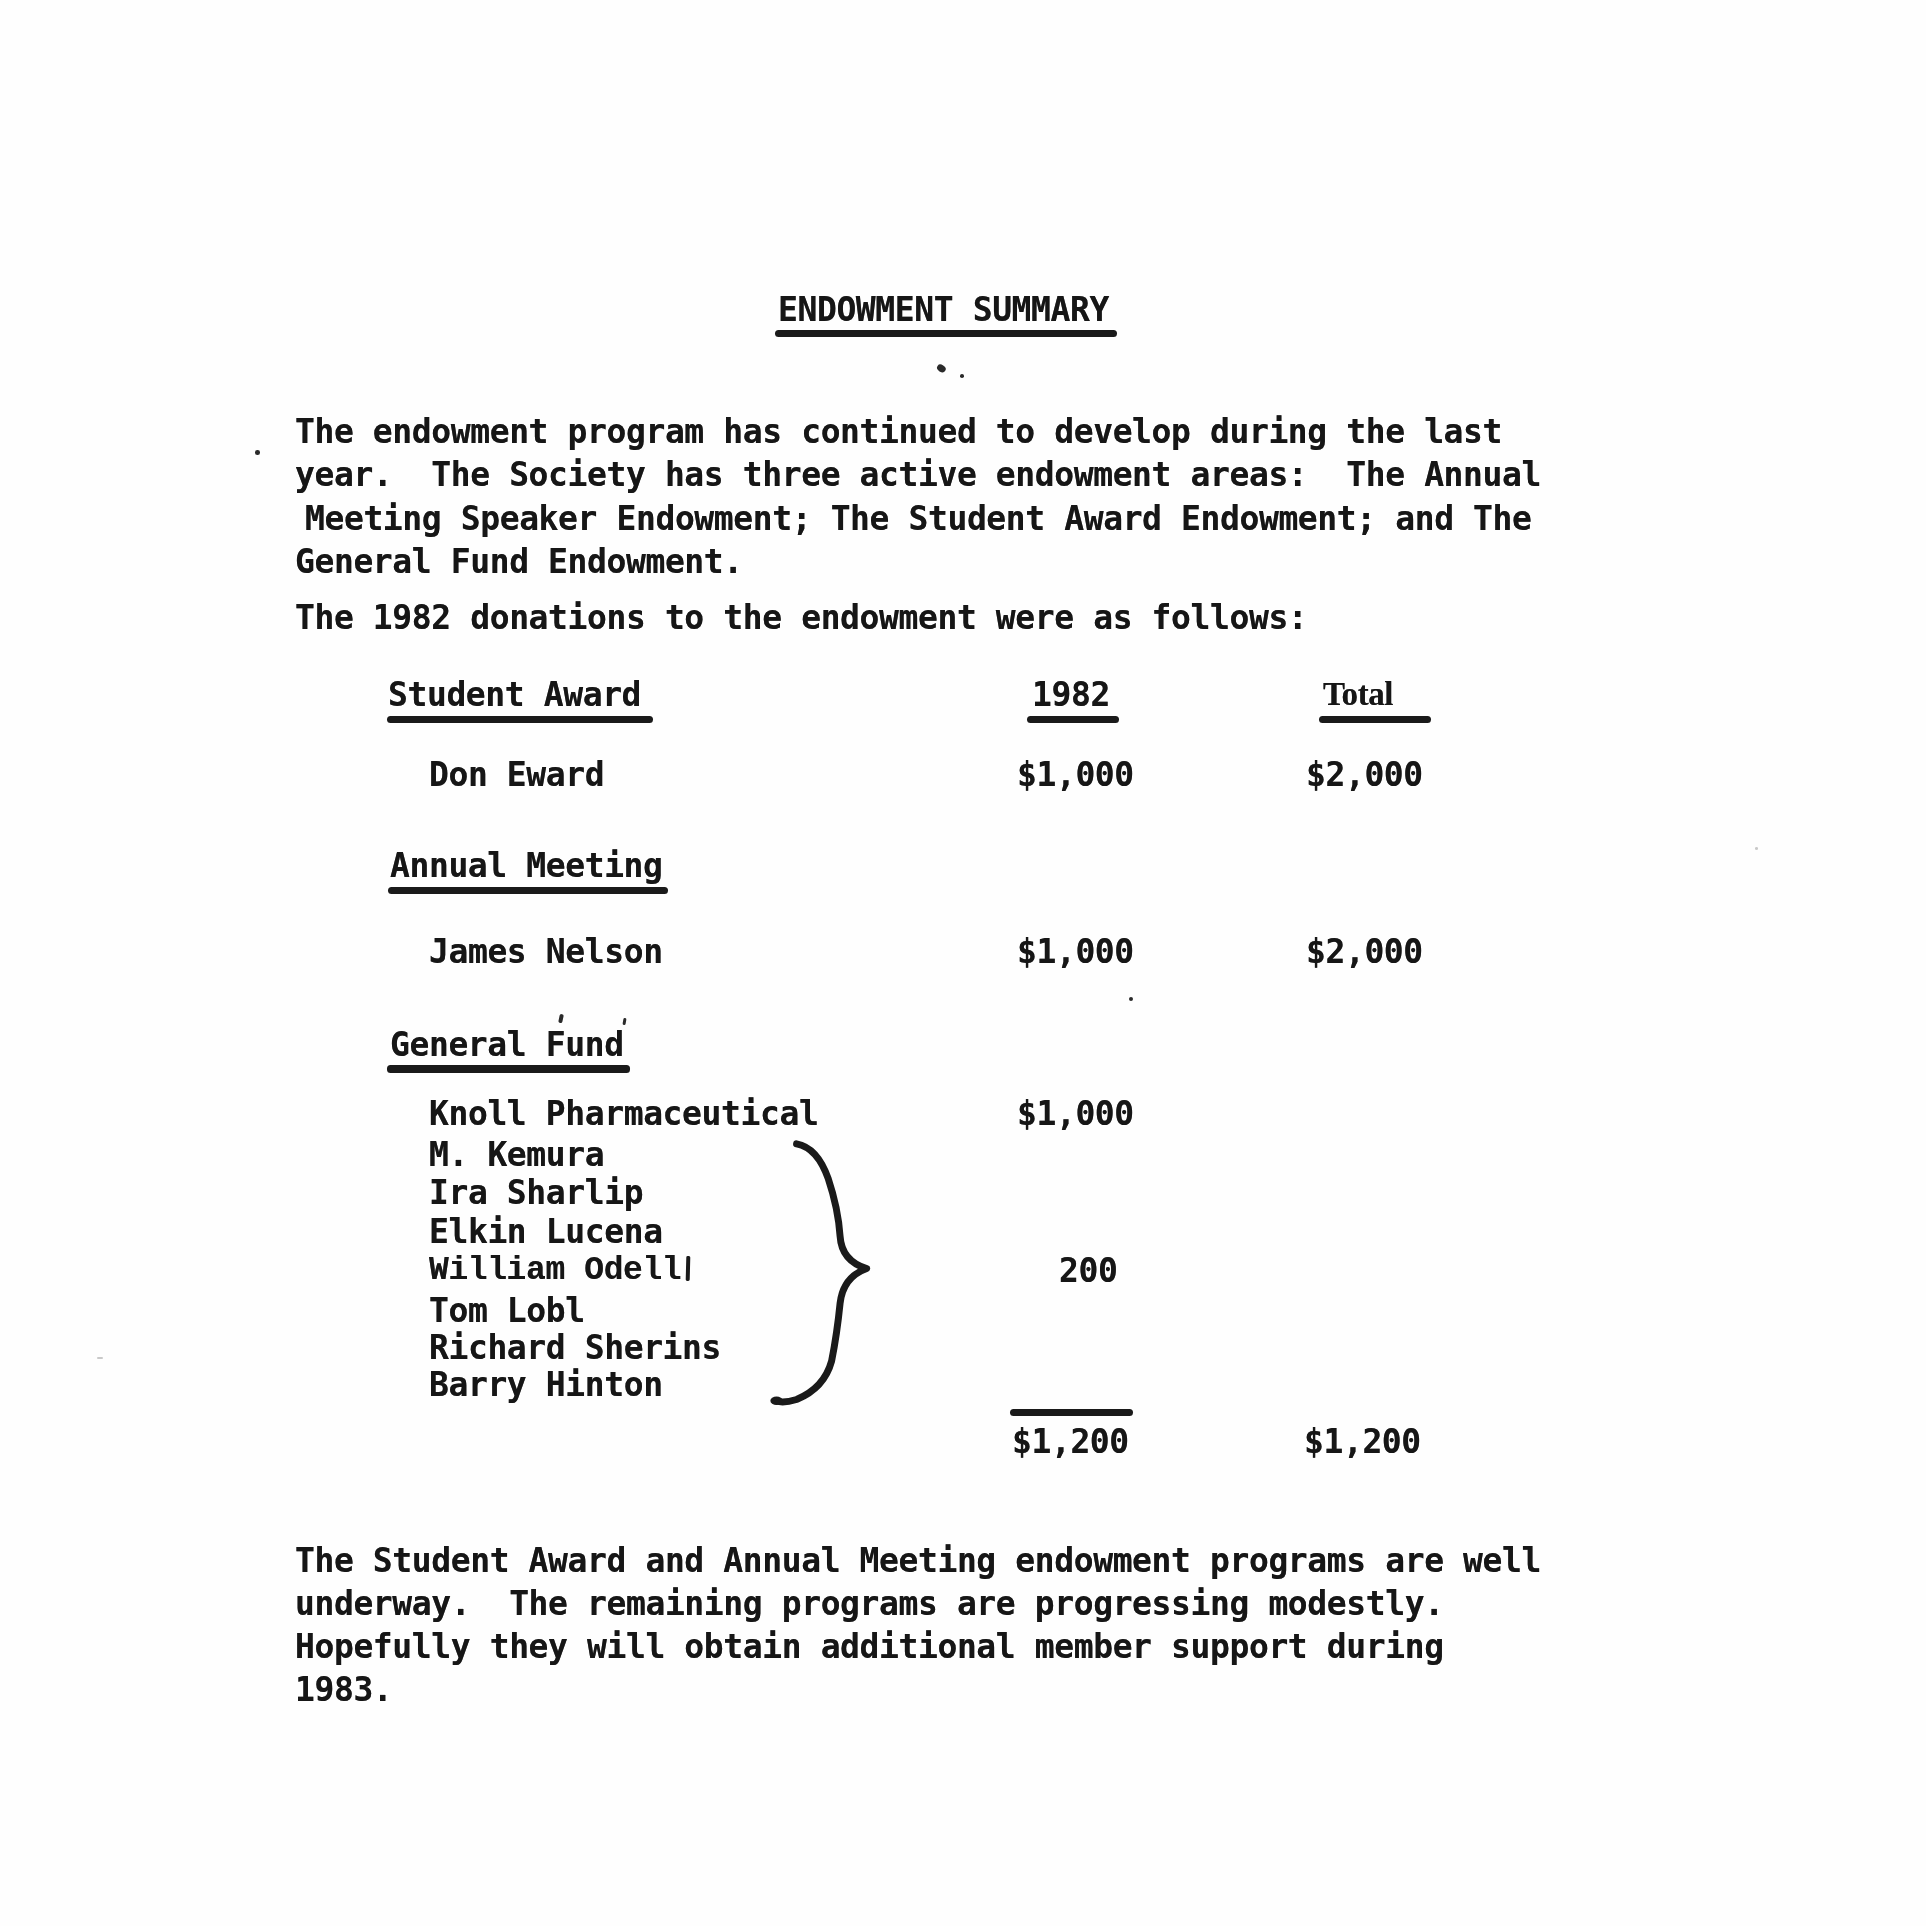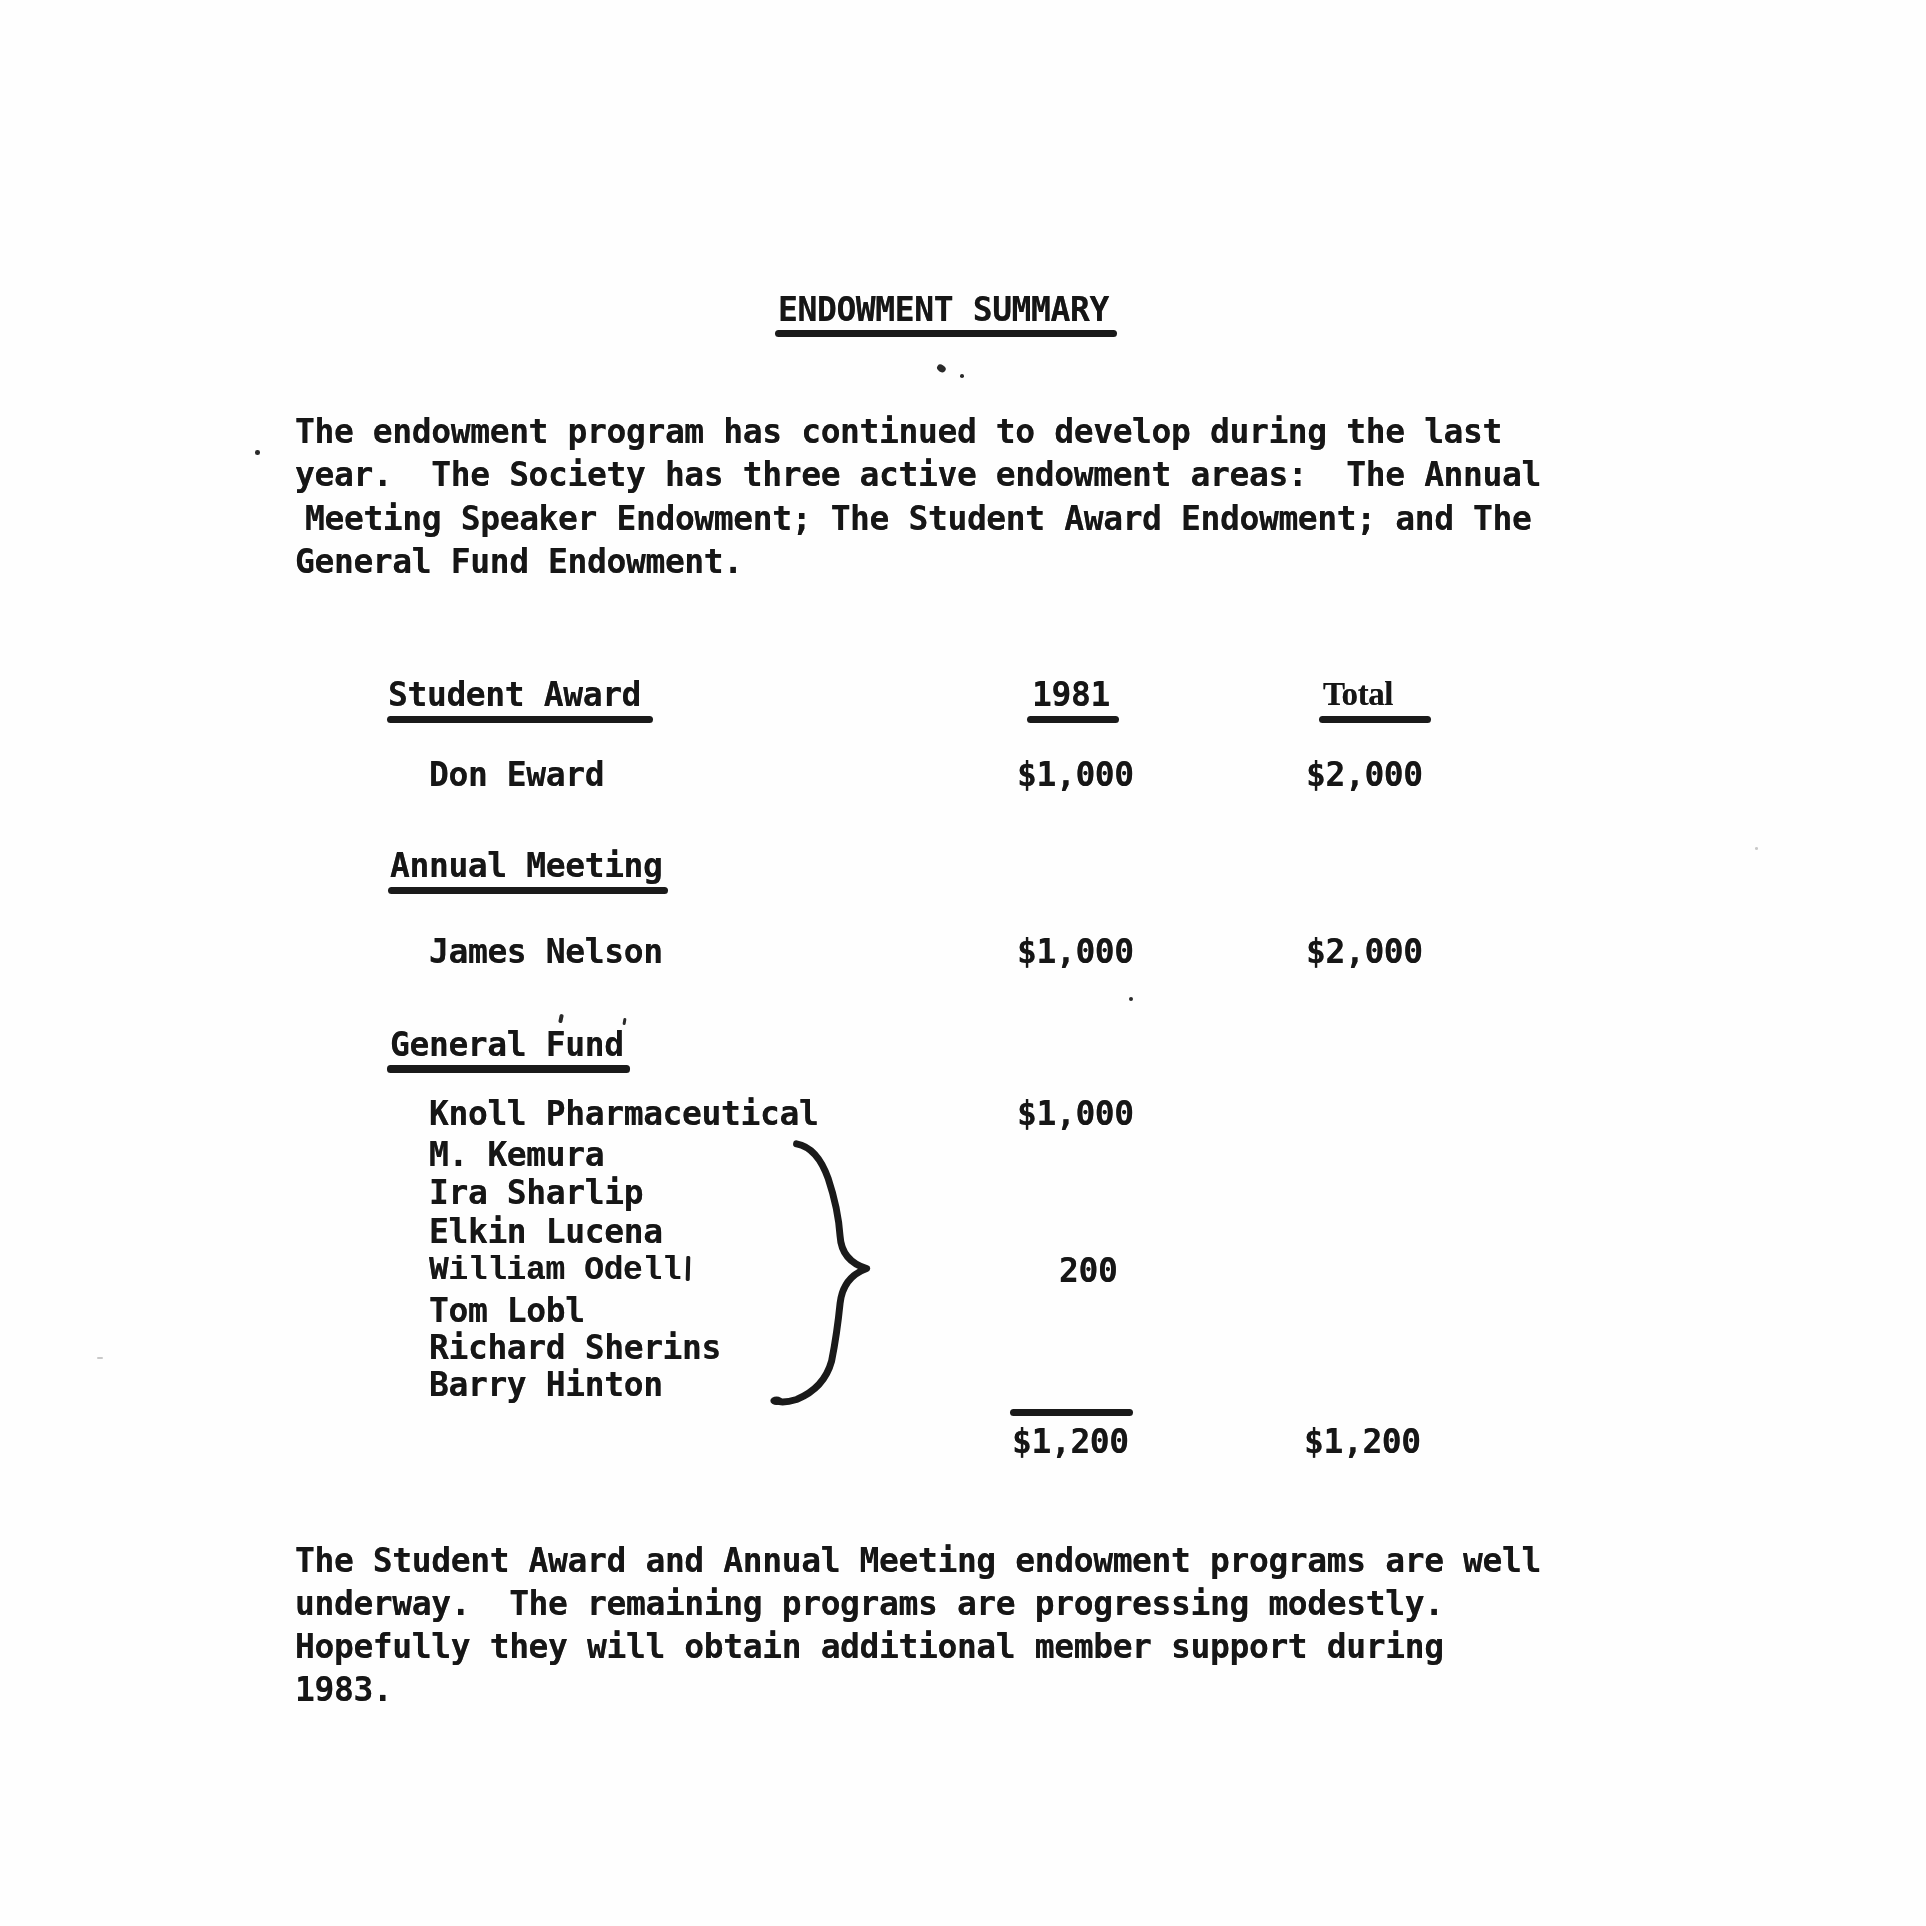--- a/index.html
+++ b/index.html
@@ -25,25 +25,26 @@
   <div class="speck" style="left:960px;top:374px;width:3.9px;height:3.5px;"></div>
   <div class="speck" style="left:255px;top:450px;width:4.6px;height:4.6px;"></div>
 
   <div>
     <div class="t" style="left:295px;top:415px;">The endowment program has continued to develop during the last</div>
     <div class="t" style="left:295px;top:458px;">year.  The Society has three active endowment areas:  The Annual</div>
     <div class="t" style="left:295px;top:502px;margin-left:10px;">Meeting Speaker Endowment; The Student Award Endowment; and The</div>
     <div class="t" style="left:295px;top:545px;">General Fund Endowment.</div>
   </div>
 
+  <div class="t" style="left:295px;top:601px;">The 1982 donations to the endowment were as follows:</div>
 
   <div>
     <div class="t" style="left:388px;top:678px;">Student Award</div>
     <div class="rule" style="left:387px;top:716px;width:266px;height:7px;"></div>
-    <div class="t" style="left:1032px;top:678px;">1981</div>
+    <div class="t" style="left:1032px;top:678px;">1982</div>
     <div class="rule" style="left:1027px;top:716px;width:92px;height:6.5px;"></div>
     <div class="t" style="left:1323px;top:678px;font-family:Liberation Serif, serif;">Total</div>
     <div class="rule" style="left:1319px;top:716px;width:112px;height:7px;"></div>
   </div>
 
   <div>
     <div class="t" style="left:429px;top:758px;">Don Eward</div>
     <div class="t" style="left:1017px;top:758px;">$1,000</div>
     <div class="t" style="left:1306px;top:758px;">$2,000</div>
   </div>

